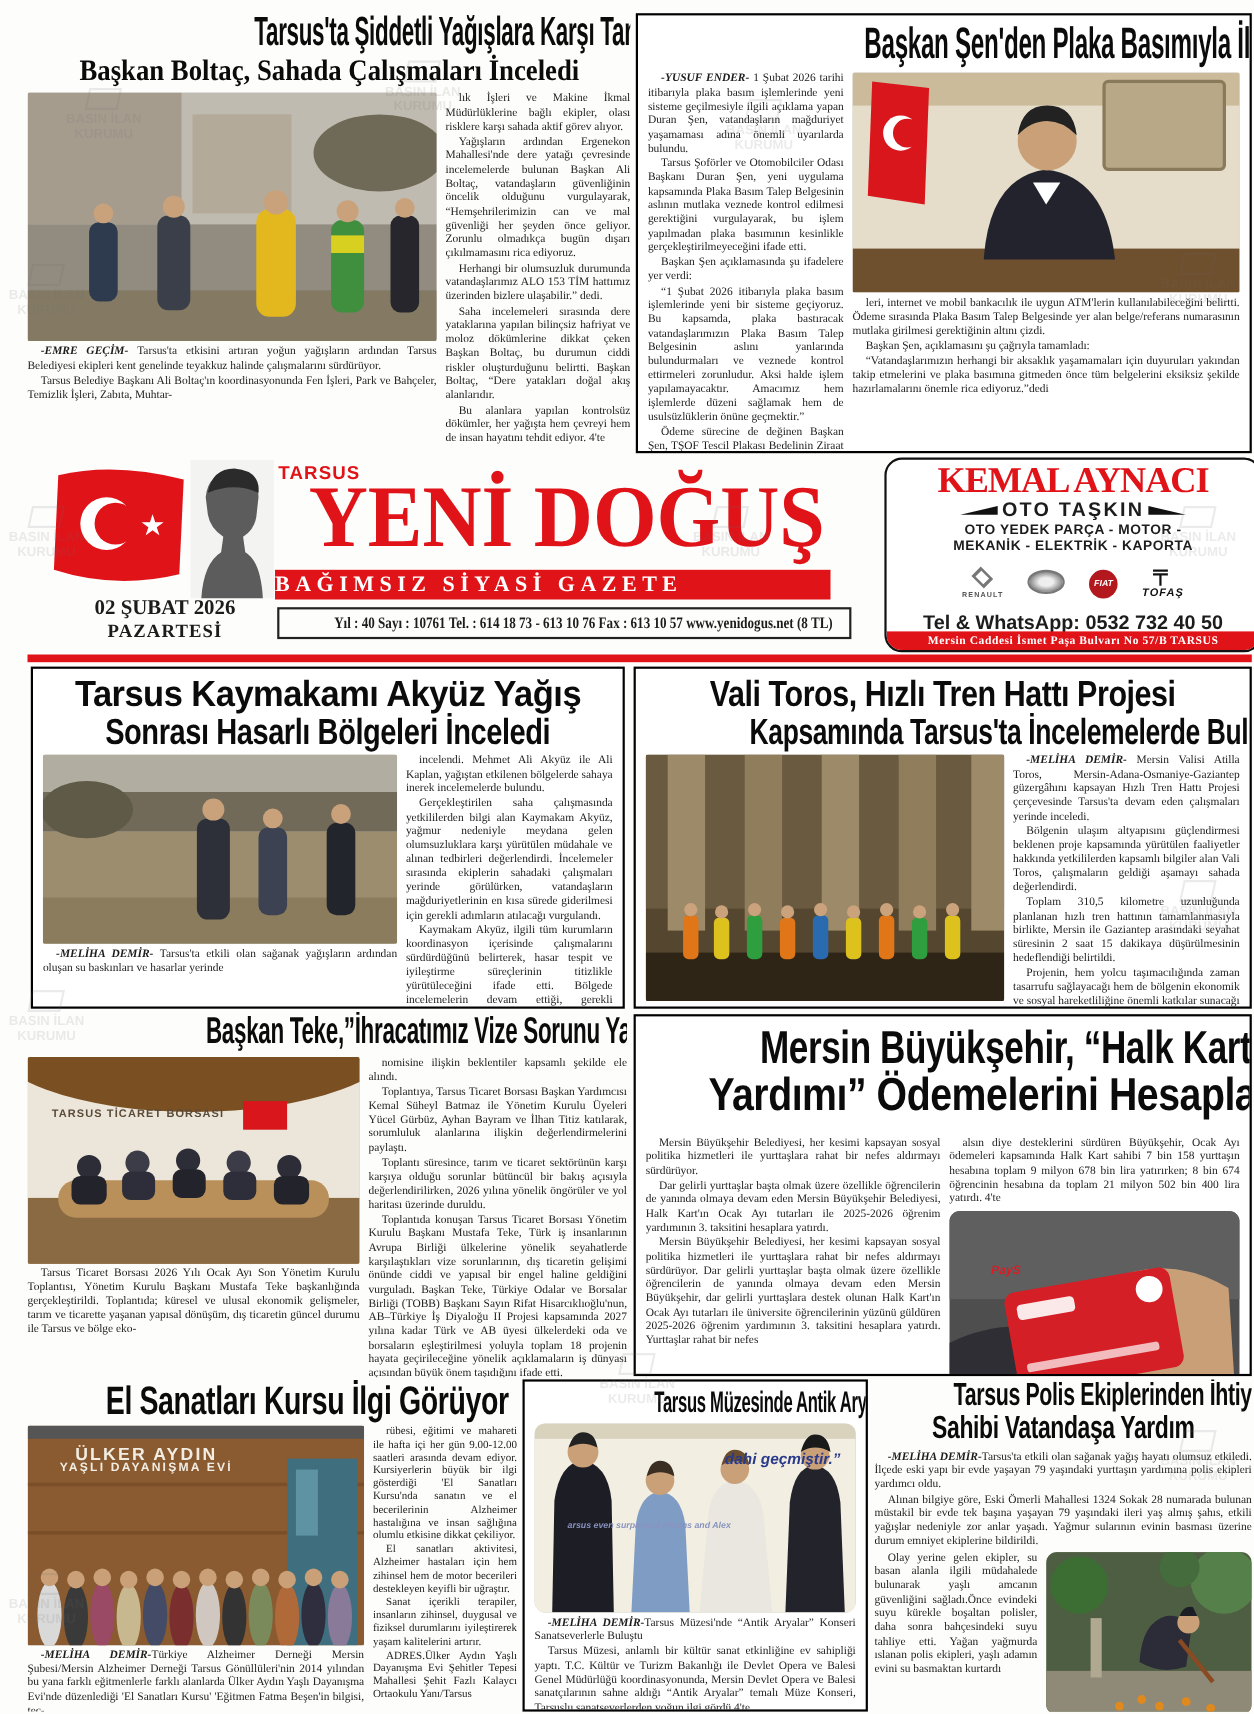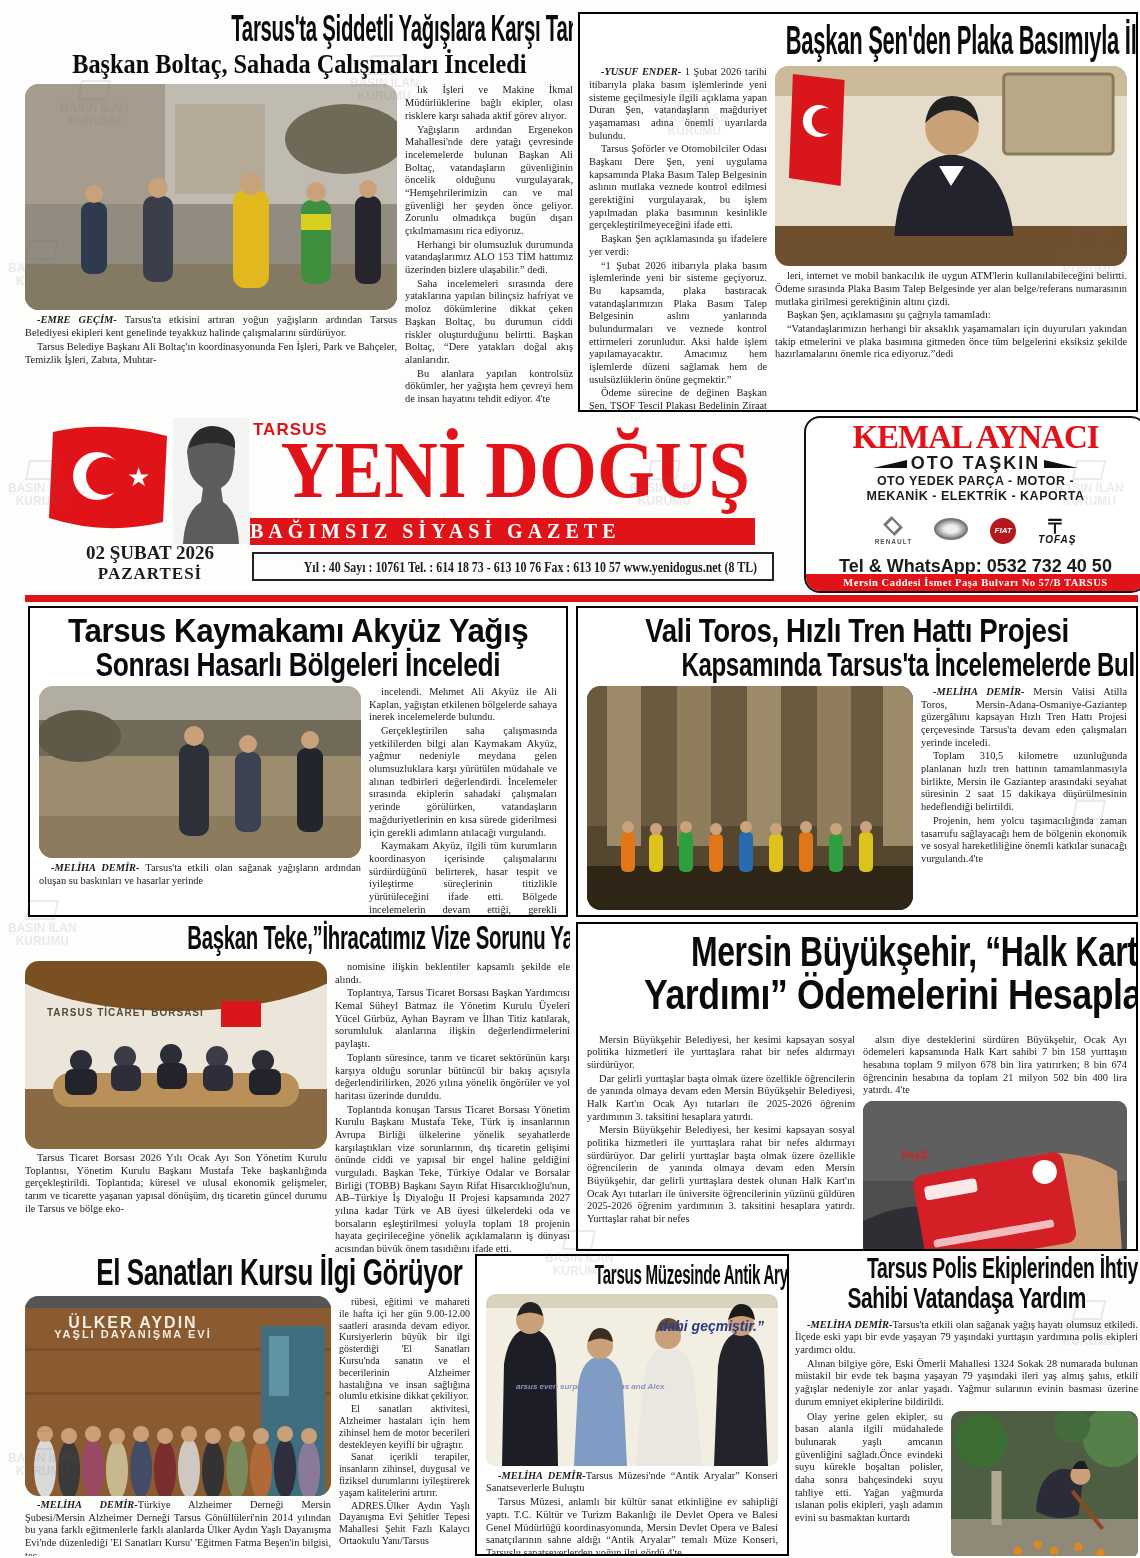--- a/index.html
+++ b/index.html
@@ -17,21 +17,21 @@
   .subhl .ln { display:block; text-align:center; white-space:nowrap; line-height:1.05; }
   .subhl .ln > span { display:inline-block; transform-origin:50% 50%; }
 
   
   .txt p { font-size:10.4px; line-height:1.22; text-align:justify; text-indent:12px; margin-bottom:1px; }
   .txt.small p { font-size:10px; line-height:1.18; }
   .byline { font-weight:700; font-style:italic; }
   .cols { display:flex; gap:8px; align-items:flex-start; }
 
   
-  .photo { border-radius:14px; overflow:hidden; position:relative; background:#cfccc4; flex:none; width:100%; }
+  .photo { border-radius:2px; overflow:hidden; position:relative; background:#cfccc4; flex:none; width:100%; }
   .photo svg { display:block; width:100%; height:100%; }
   .photo .ovl { position:absolute; font-family:"Liberation Sans",sans-serif; font-weight:700; white-space:nowrap; }
 
   
   #masthead { position:absolute; left:25px; top:416px; width:762px; height:176px; }
   #mh-city { position:absolute; left:228px; top:4px; color:#e01319; font-family:"Liberation Sans",sans-serif; font-weight:700; font-size:17px; letter-spacing:1px; }
   #mh-title { position:absolute; left:228px; top:16px; width:525px; color:#e01319; font-family:"Liberation Serif",serif; font-weight:700; font-size:80px; line-height:.95; text-align:center; white-space:nowrap; }
   #mh-title > span { display:inline-block; transform:scaleX(.93); transform-origin:50% 50%; }
   #mh-slogan { position:absolute; left:225px; top:102px; width:505px; height:27px; background:#e01319; color:#fff; font-family:"Liberation Serif",serif; font-weight:700; font-size:20px; letter-spacing:5px; line-height:27px; white-space:nowrap; }
   #mh-info { position:absolute; left:227px; top:136px; width:522px; height:29px; border:2px solid #222; text-align:center; line-height:25px; white-space:nowrap; overflow:hidden; }
@@ -170,21 +170,21 @@
   </div>
 </article>
 
 <article class="art box" style="left:578px;top:12px;width:560px;height:400px">
   <h1 class="hl" style="font-size:40px;margin-bottom:5px">
       <span class="ln"><span style="transform:scaleX(.55)">Başkan Şen'den Plaka Basımıyla İlgili Açıklama</span></span>
     </h1>
   <div class="cols">
     <div class="txt" style="width:178px;flex:none">
       <p><strong class="byline">-YUSUF ENDER- </strong><span>1 Şubat 2026 tarihi itibarıyla plaka basım işlemlerinde yeni sisteme geçilmesiyle ilgili açıklama yapan Duran Şen, vatandaşların mağduriyet yaşamaması adına önemli uyarılarda bulundu.</span></p>
-      <p>Tarsus Şoförler ve Otomobilciler Odası Başkanı Dere Şen, yeni uygulama kapsamında Plaka Basım Talep Belgesinin aslının mutlaka veznede kontrol edilmesi gerektiğini vurgulayarak, bu işlem yapılmadan plaka basımının kesinlikle gerçekleştirilmeyeceğini ifade etti.</p>
+      <p>Tarsus Şoförler ve Otomobilciler Odası Başkanı Duran Şen, yeni uygulama kapsamında Plaka Basım Talep Belgesinin aslının mutlaka veznede kontrol edilmesi gerektiğini vurgulayarak, bu işlem yapılmadan plaka basımının kesinlikle gerçekleştirilmeyeceğini ifade etti.</p>
       <p>Başkan Şen açıklamasında şu ifadelere yer verdi:</p>
       <p>“1 Şubat 2026 itibarıyla plaka basım işlemlerinde yeni bir sisteme geçiyoruz. Bu kapsamda, plaka bastıracak vatandaşlarımızın Plaka Basım Talep Belgesinin aslını yanlarında bulundurmaları ve veznede kontrol ettirmeleri zorunludur. Aksi halde işlem yapılamayacaktır. Amacımız hem işlemlerde düzeni sağlamak hem de usulsüzlüklerin önüne geçmektir.”</p>
       <p>Ödeme sürecine de değinen Başkan Şen, TŞOF Tescil Plakası Bedelinin Ziraat Bankası, VakıfBank ve Halk Bankası aracılığıyla yatırılabileceğini hatırlatarak, banka şube-</p>
     </div>
     <div class="txt" style="flex:1">
       <figure class="photo" style="height:200px;margin-bottom:4px">
         <svg viewBox="0 0 354 200" preserveAspectRatio="none">
           <rect width="354" height="200" fill="#e5ddc9"></rect>
           <rect x="0" y="0" width="354" height="30" fill="#cbbb9b"></rect>
           <rect x="230" y="8" width="110" height="80" rx="4" fill="#b8a888" stroke="#8a7a5c" stroke-width="3"></rect>
@@ -321,20 +321,21 @@
             <circle cx="219" cy="141" r="6" fill="#caa27c"></circle>
           <rect x="242" y="148" width="14" height="38" rx="5" fill="#2f9e3f"></rect>
             <circle cx="249" cy="143" r="6" fill="#caa27c"></circle>
           <rect x="272" y="146" width="14" height="40" rx="5" fill="#ddc11c"></rect>
             <circle cx="279" cy="141" r="6" fill="#caa27c"></circle>
         </g>
       </svg>
     </figure>
     <div class="txt" style="flex:1">
       <p><strong class="byline">-MELİHA DEMİR- </strong><span>Mersin Valisi Atilla Toros, Mersin-Adana-Osmaniye-Gaziantep güzergâhını kapsayan Hızlı Tren Hattı Projesi çerçevesinde Tarsus'ta devam eden çalışmaları yerinde inceledi.</span></p>
+      <p>Bölgenin ulaşım altyapısını güçlendirmesi beklenen proje kapsamında yürütülen faaliyetler hakkında yetkililerden kapsamlı bilgiler alan Vali Toros, çalışmaların geldiği aşamayı sahada değerlendirdi.</p>
       <p>Toplam 310,5 kilometre uzunluğunda planlanan hızlı tren hattının tamamlanmasıyla birlikte, Mersin ile Gaziantep arasındaki seyahat süresinin 2 saat 15 dakikaya düşürülmesinin hedeflendiği belirtildi.</p>
       <p>Projenin, hem yolcu taşımacılığında zaman tasarrufu sağlayacağı hem de bölgenin ekonomik ve sosyal hareketliliğine önemli katkılar sunacağı vurgulandı.4'te</p>
     </div>
   </div>
 </article>
 
 <article class="art" style="left:25px;top:920px;width:545px;height:332px">
   <h1 class="hl" style="font-size:34px;margin-bottom:6px">
       <span class="ln"><span style="transform:scaleX(.6)">Başkan Teke,”İhracatımız Vize Sorunu Yaşamamalı”</span></span>
     </h1>

